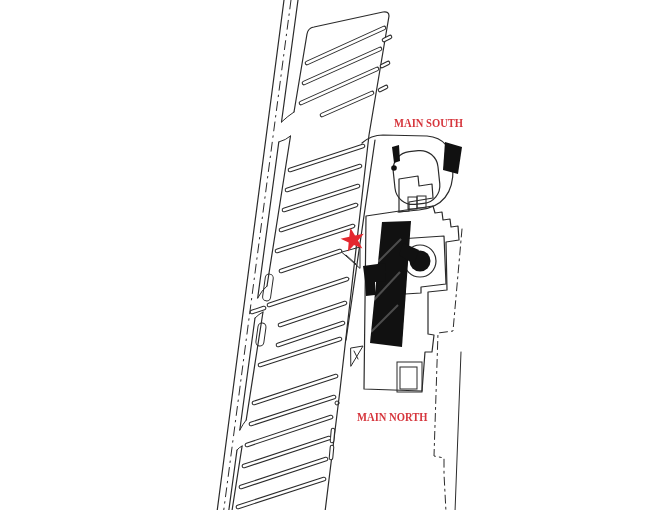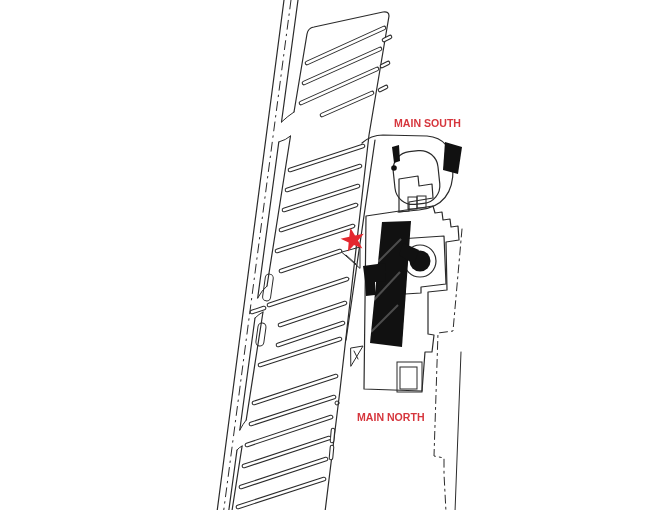--- a/index.html
+++ b/index.html
@@ -1,19 +1,19 @@
 <!DOCTYPE html>
 <html><head>
 <meta charset="utf-8">
 <style>
   html,body{margin:0;padding:0;background:#fff;}
   #stage{
     position:relative;width:672px;height:510px;overflow:hidden;
     background:var(--bg,#fff);
-    font-family:Liberation Sans, sans-serif;
+    font-family:Liberation Serif, serif;
   }
   #map-svg{position:absolute;left:0;top:0;}
   
   .ln{fill:none;stroke:var(--line,#2b2b2b);stroke-width:1.2;stroke-linecap:round;stroke-linejoin:round;}
   .ln-thin{fill:none;stroke:var(--line,#2b2b2b);stroke-width:1;stroke-linecap:round;}
   .dashdot{stroke-dasharray:9 5 1.5 5;}
   .bdash{stroke-dasharray:8 4 2 4;}
   .blk{fill:var(--fillblack,#111);stroke:none;}
   
   #rows path{fill:none;stroke:var(--line,#2b2b2b);stroke-width:4.6;stroke-linecap:round;}

